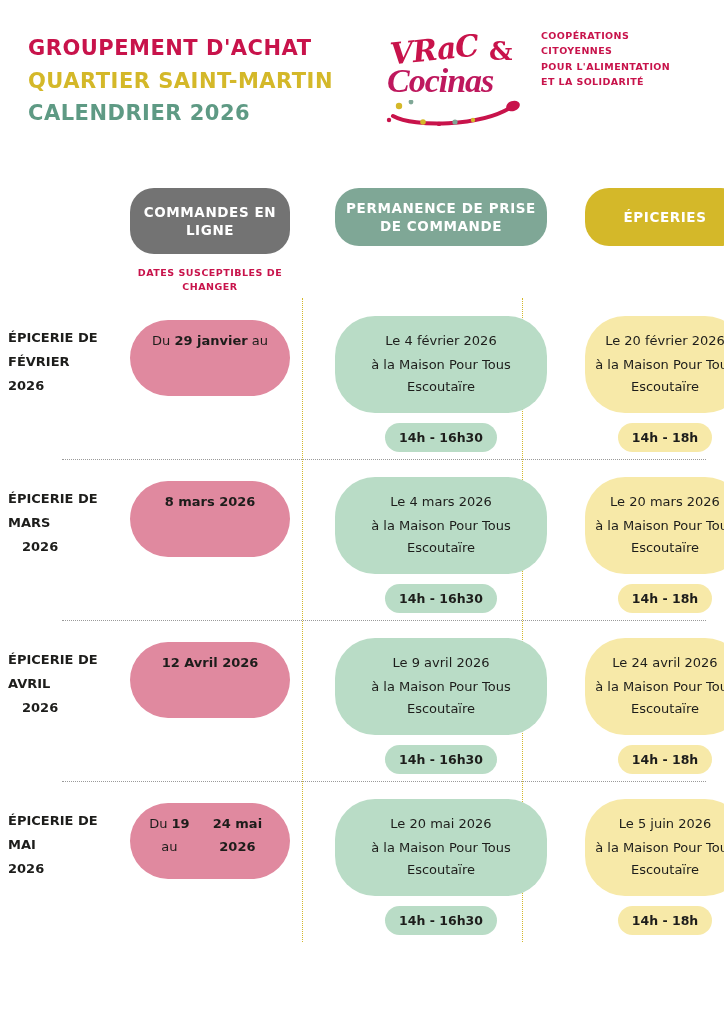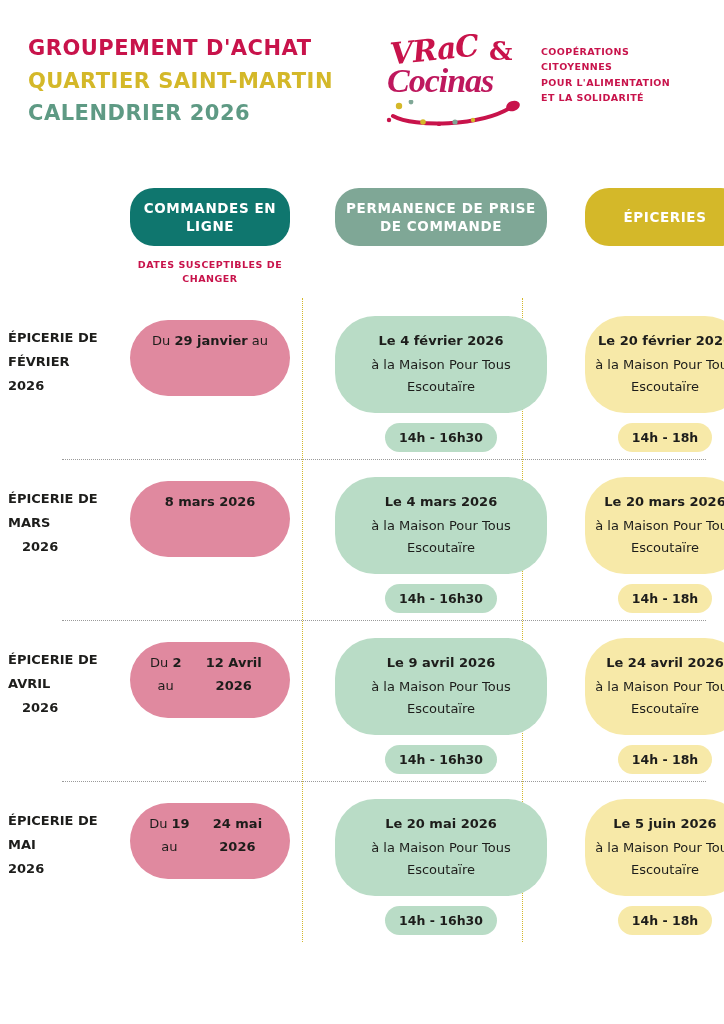--- a/index.html
+++ b/index.html
@@ -80,21 +80,21 @@
     position: absolute;
     left: 0px;
     top: 78px;
     width: 135px;
     height: 26px;
   }
 
   .tagline {
     position: absolute;
     left: 541px;
-    top: 44px;
+    top: 28px;
     width: 160px;
     font-size: 9.5px;
     font-weight: bold;
     line-height: 1.62;
     letter-spacing: 0.4px;
     color: #c8134b;
     text-transform: uppercase;
   }
 
   
@@ -120,21 +120,21 @@
     font-size: 13.5px;
     letter-spacing: 0.6px;
     line-height: 1.35;
     display: flex;
     align-items: center;
     justify-content: center;
     text-transform: uppercase;
     padding: 0 10px;
   }
   .ch1 { width: 160px; margin-left: 5px;}
-  .ch1 .ch-pill { background: #0f766e; height: 58px; }
+  .ch1 .ch-pill { background: #737373; height: 66px; }
   .ch2 { width: 212px; margin-left: 45px;}
   .ch2 .ch-pill { background: #7fa796; height: 58px; }
   .ch3 { width: 160px; margin-left: 38px;}
   .ch3 .ch-pill { background: #d4b829; height: 58px; }
   .ch-sub {
     margin-top: 12px;
     color: #c8134b;
     font-weight: bold;
     font-size: 9.5px;
     letter-spacing: 0.5px;
@@ -200,21 +200,21 @@
     color: #1d1d1b;
     line-height: 1.65;
   }
   .b-yellow {
     background: #f7e9a8;
     padding: 14px 10px 16px;
     font-size: 13px;
     color: #1d1d1b;
     line-height: 1.65;
   }
-  .b-title { font-weight: bold; margin-bottom: 3px; }
+  .b-title { font-weight: normal; margin-bottom: 3px; }
   .b-place { }
   .hours {
     margin-top: 10px;
     border-radius: 18px;
     font-weight: bold;
     font-size: 12.5px;
     padding: 7px 14px;
     display: inline-block;
     color: #1d1d1b;
   }
@@ -369,23 +369,20 @@
 
     <div class="row">
       <div class="rlabel">
         <div>ÉPICERIE DE</div>
         <div>AVRIL</div>
         <div class="ind">2026</div>
       </div>
 
       <div class="cell c1">
         <div class="bubble b-pink">
-          <div>
-            <span>Du </span><b>2</b><span> au</span>
-          </div>
           <div><b>12 Avril 2026</b></div>
         </div>
       </div>
 
       <div class="cell c2">
         <div class="bubble b-green">
           <div class="b-title">Le 9 avril 2026</div>
           <div class="b-place">à la Maison Pour Tous</div>
           <div class="b-place">Escoutaïre</div>
         </div>

